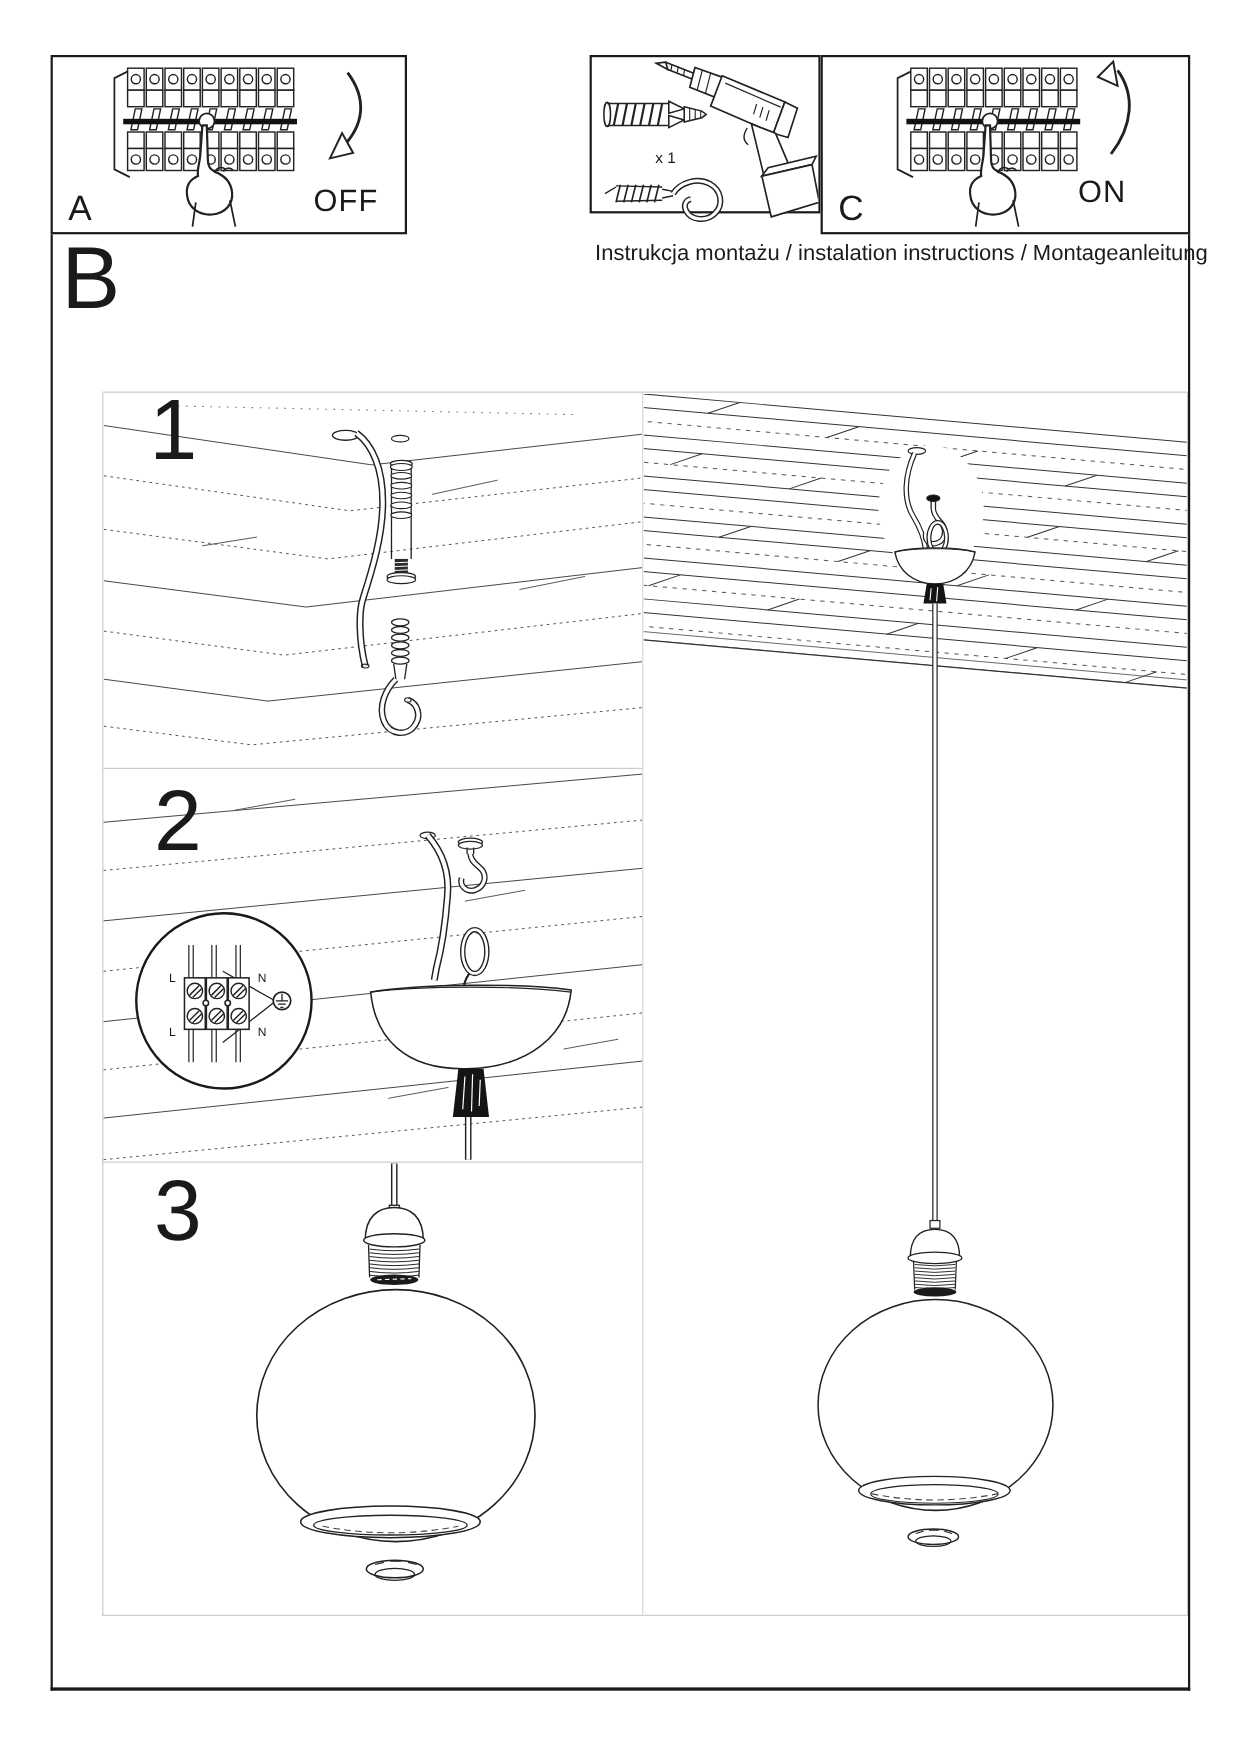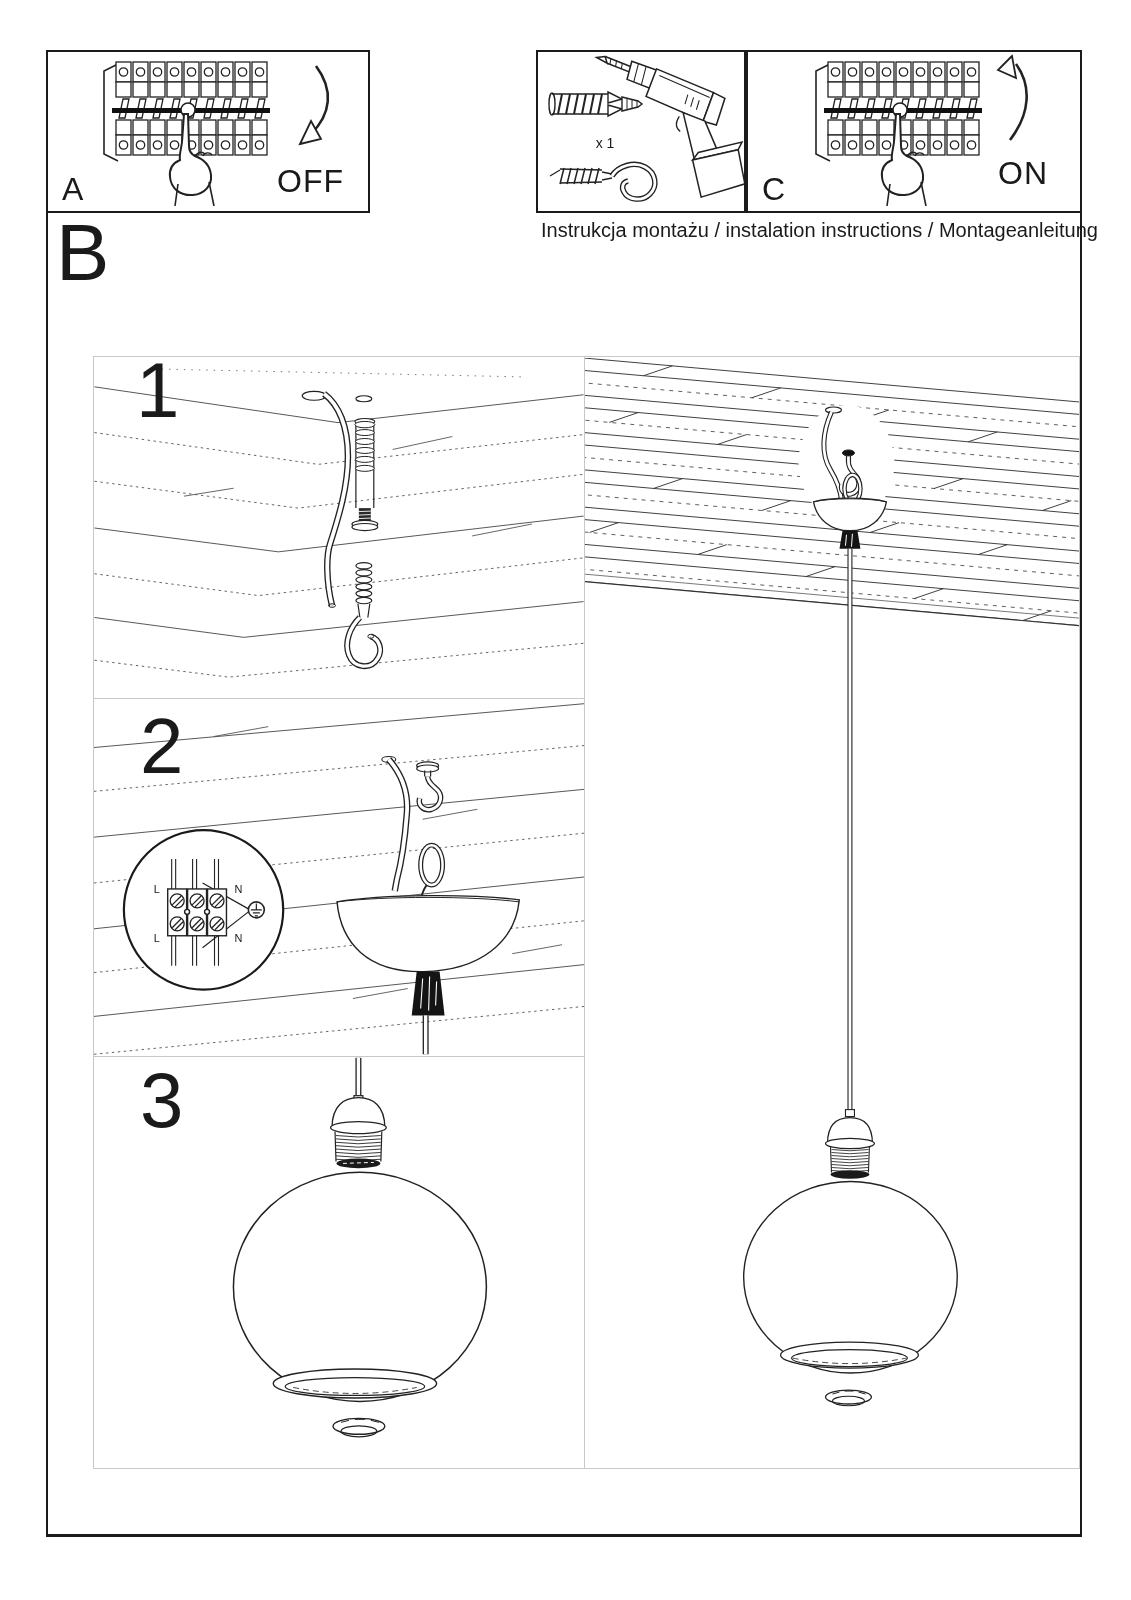--- a/index.html
+++ b/index.html
@@ -1,20 +1,20 @@
 <!DOCTYPE html>
 <html><head>
 <meta charset="utf-8">
 <style>
   html,body{margin:0;padding:0;background:#e8e8e8;}
   .page{position:relative;width:1131px;height:1600px;background:#fff;margin:0 auto;
         font-family:"Liberation Sans","DejaVu Sans",sans-serif;color:#1a1a1a;overflow:hidden;}
   .tbox{position:absolute;border:2px solid #1a1a1a;background:#fff;box-sizing:border-box;}
   .letter{position:absolute;left:14px;bottom:6px;font-size:32px;line-height:1;}
-  .state{position:absolute;bottom:14px;font-size:32px;line-height:1;letter-spacing:1px;text-align:right;}
+  .state{position:absolute;bottom:14px;font-size:28px;line-height:1;letter-spacing:1px;text-align:right;}
   .bframe{position:absolute;left:46px;top:213px;width:1036px;height:1324px;box-sizing:border-box;
           border-left:2px solid #1a1a1a;border-right:2px solid #1a1a1a;border-bottom:3px solid #1a1a1a;}
   .blabel{position:absolute;left:8px;top:0px;font-size:80px;line-height:1;}
   .titleblock{position:absolute;left:493px;top:5px;font-size:20px;line-height:25px;white-space:nowrap;}
   .panel{position:absolute;box-sizing:border-box;background:#fff;}
   .lp{left:45px;top:143px;width:492px;}
   .sec{position:absolute;left:0;width:492px;box-sizing:border-box;border:1px solid #c8c8c8;}
   .sec2,.sec3{border-top:none;}
   .rp{left:537px;top:143px;width:495px;height:1113px;border:1px solid #c8c8c8;border-left:none;}
   .stepnum{position:absolute;font-size:78px;line-height:1;}
@@ -66,21 +66,21 @@
       <use href="#breaker" x="34" y="2" width="200" height="155"></use>
       <g stroke="#222" fill="none">
         <path d="M268,14 C286,38 283,62 263,82" stroke-width="2.6"></path>
         <polygon points="252,92 273,87 263,69" fill="#fff" stroke-width="1.8"></polygon>
       </g>
     </svg>
     <span class="letter">A</span>
     <span class="state" style="right:24px;">OFF</span>
   </div>
 
-  <div class="tbox" style="left:536px;top:50px;width:210px;height:163px;">
+  <div class="tbox" style="left:536px;top:50px;width:210px;height:144px;">
     <svg width="206" height="159" viewBox="0 0 206 159">
       <g transform="translate(14,-4) scale(0.95)" stroke="#222" fill="#fff" stroke-width="1.6">
         <path d="M84,20 L56,9 M86,27 L58,16" fill="none"></path>
         <polygon points="56,9 47,10 58,16"></polygon>
         <path d="M62,11 L61,17 M68,13 L67,19 M74,16 L73,22" fill="none" stroke-width="1.1"></path>
         <polygon points="84,14 112,24 107,44 79,33"></polygon>
         <path d="M91,16.5 L86,36 M99,19.5 L94,39" fill="none" stroke-width="1.1"></path>
         <polygon points="110,22 170,47 159,77 99,51"></polygon>
         <path d="M113,29 L166,52 M149,52 L146,62 M155,55 L152,65 M143,49 L140,59" fill="none" stroke-width="1.1"></path>
         <polygon points="170,47 182,53 173,81 159,77"></polygon>
@@ -112,21 +112,21 @@
 
   <div class="tbox" style="left:746px;top:50px;width:336px;height:163px;">
     <svg width="332" height="159" viewBox="0 0 332 159">
       <use href="#breaker" x="46" y="2" width="200" height="155"></use>
       <g stroke="#222" fill="none">
         <path d="M262,88 C282,62 284,34 268,12" stroke-width="2.6"></path>
         <polygon points="264,4 250,18 268,26" fill="#fff" stroke-width="1.8"></polygon>
       </g>
     </svg>
     <span class="letter">C</span>
-    <span class="state" style="right:32px;bottom:22px;margin-left:40px;">ON</span>
+    <span class="state" style="right:56px;bottom:22px;margin-left:40px;">ON</span>
   </div>
 
   <div class="bframe">
     <div class="blabel">B</div>
 
     <div class="titleblock">
       <div>Instrukcja montażu / instalation instructions / Montageanleitung</div>
     </div>
 
     <div class="panel lp" style="height:1113px;">

